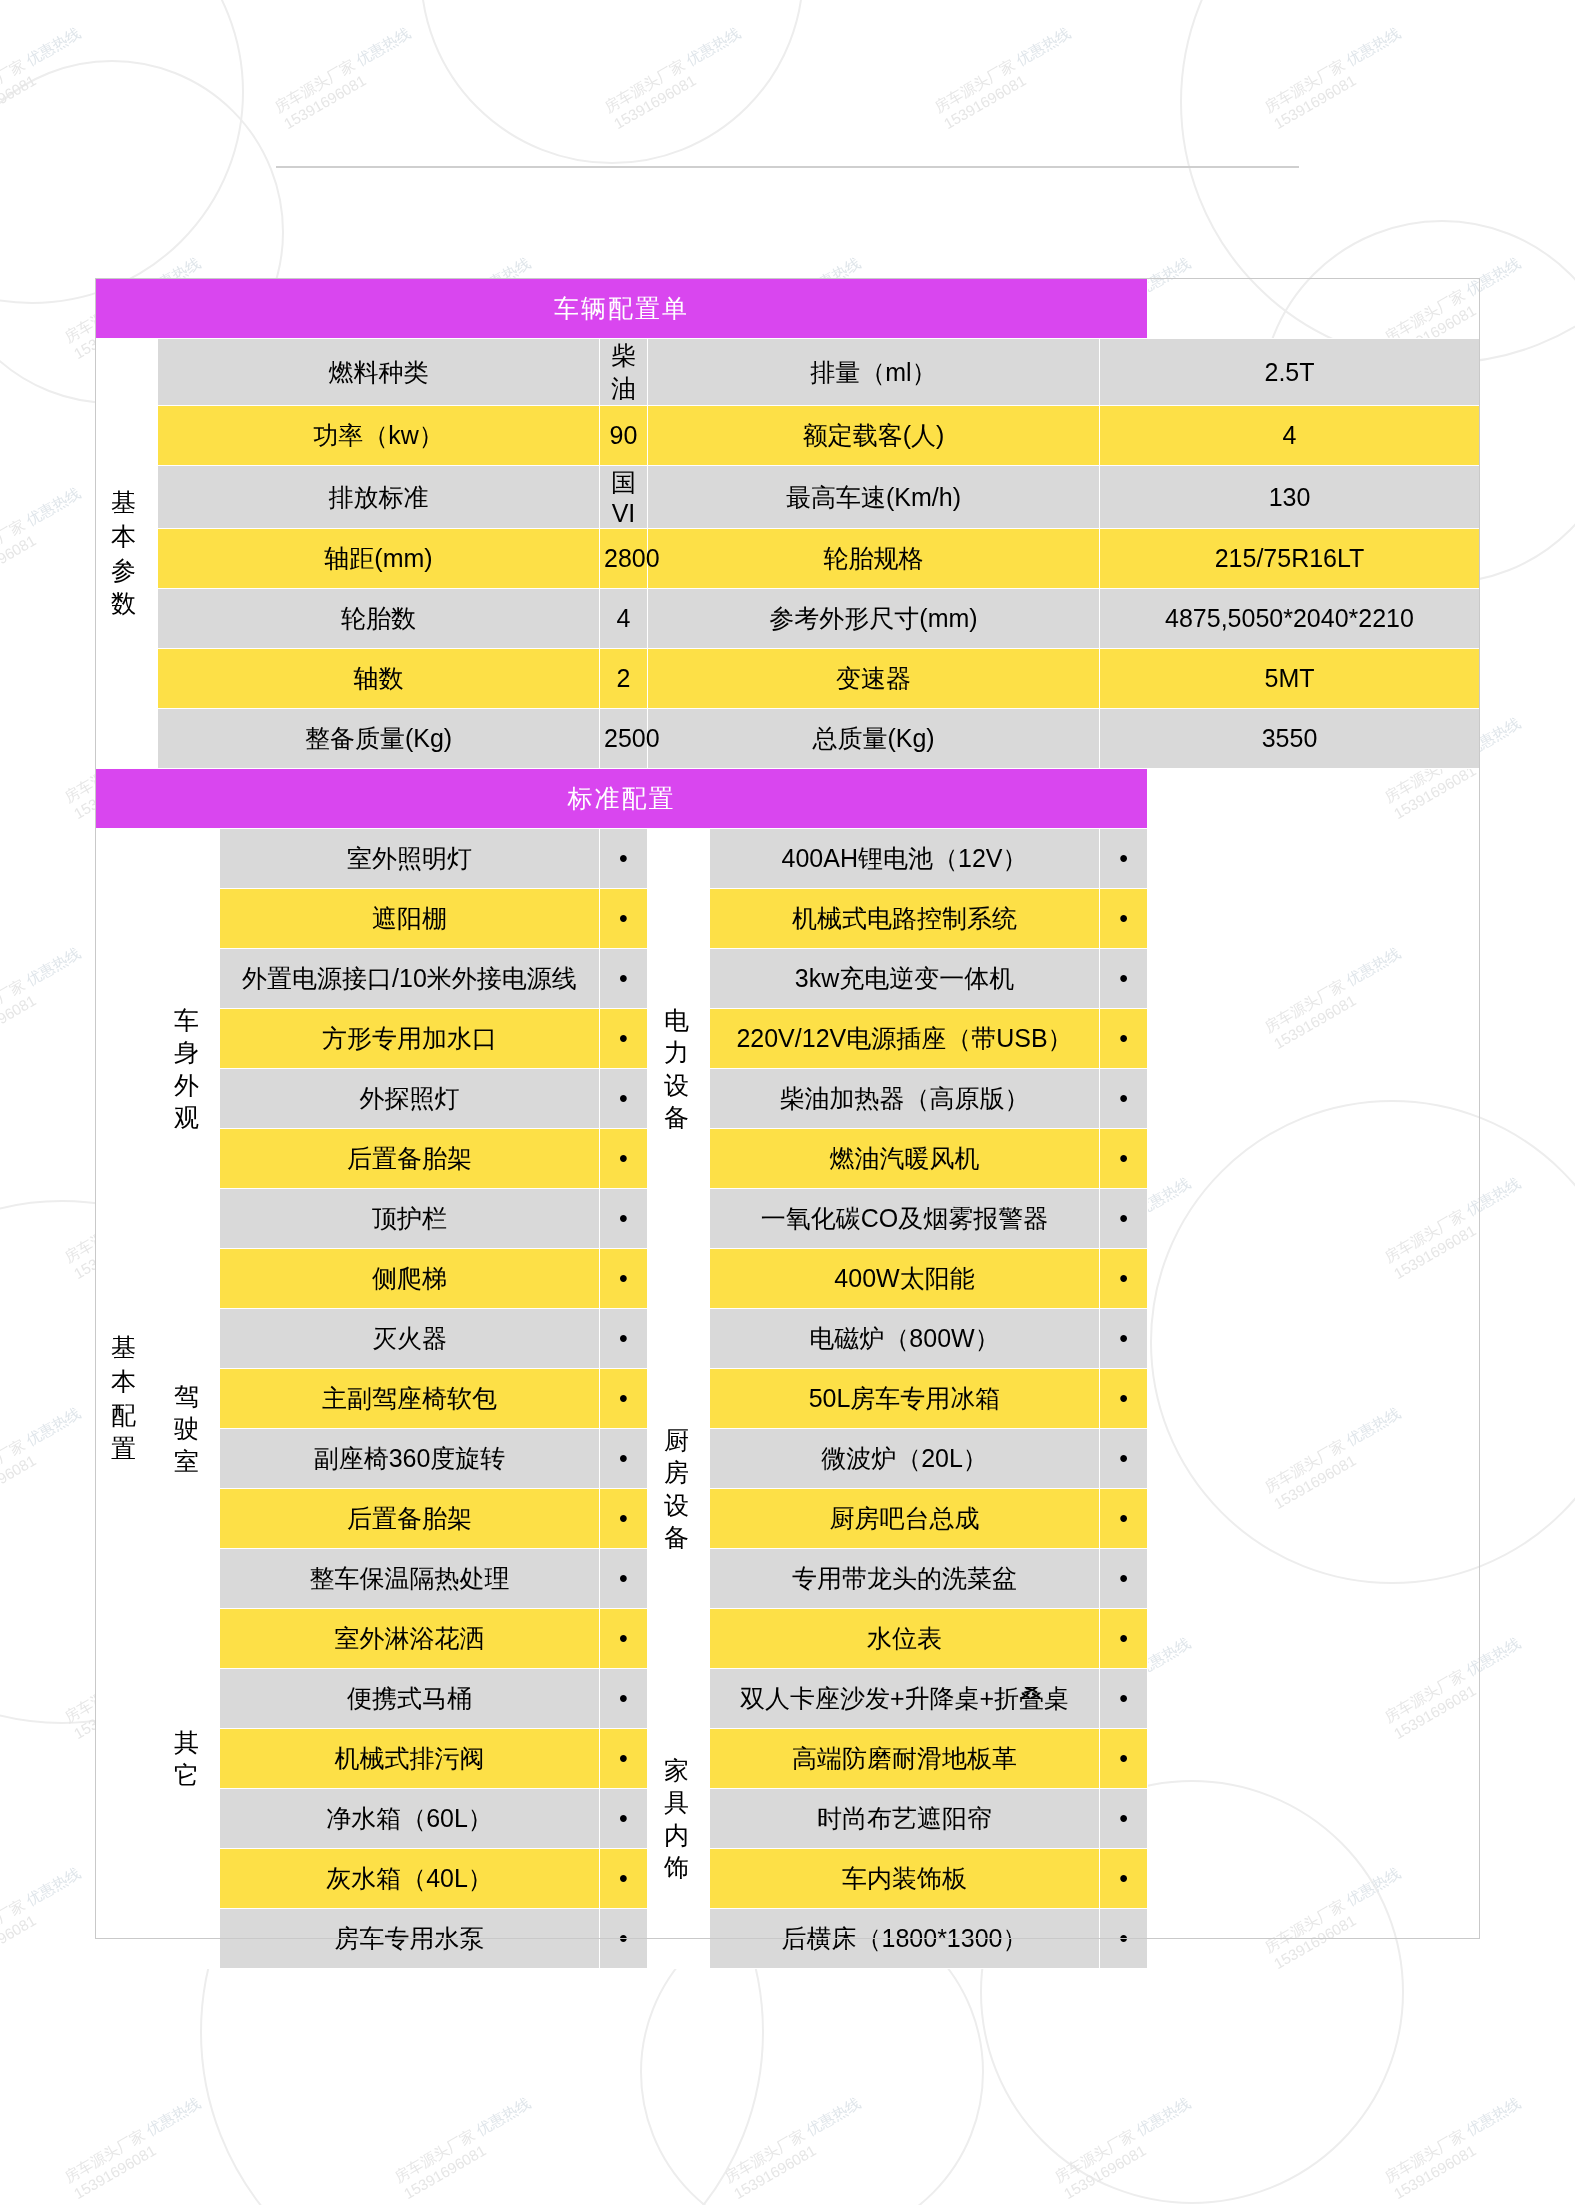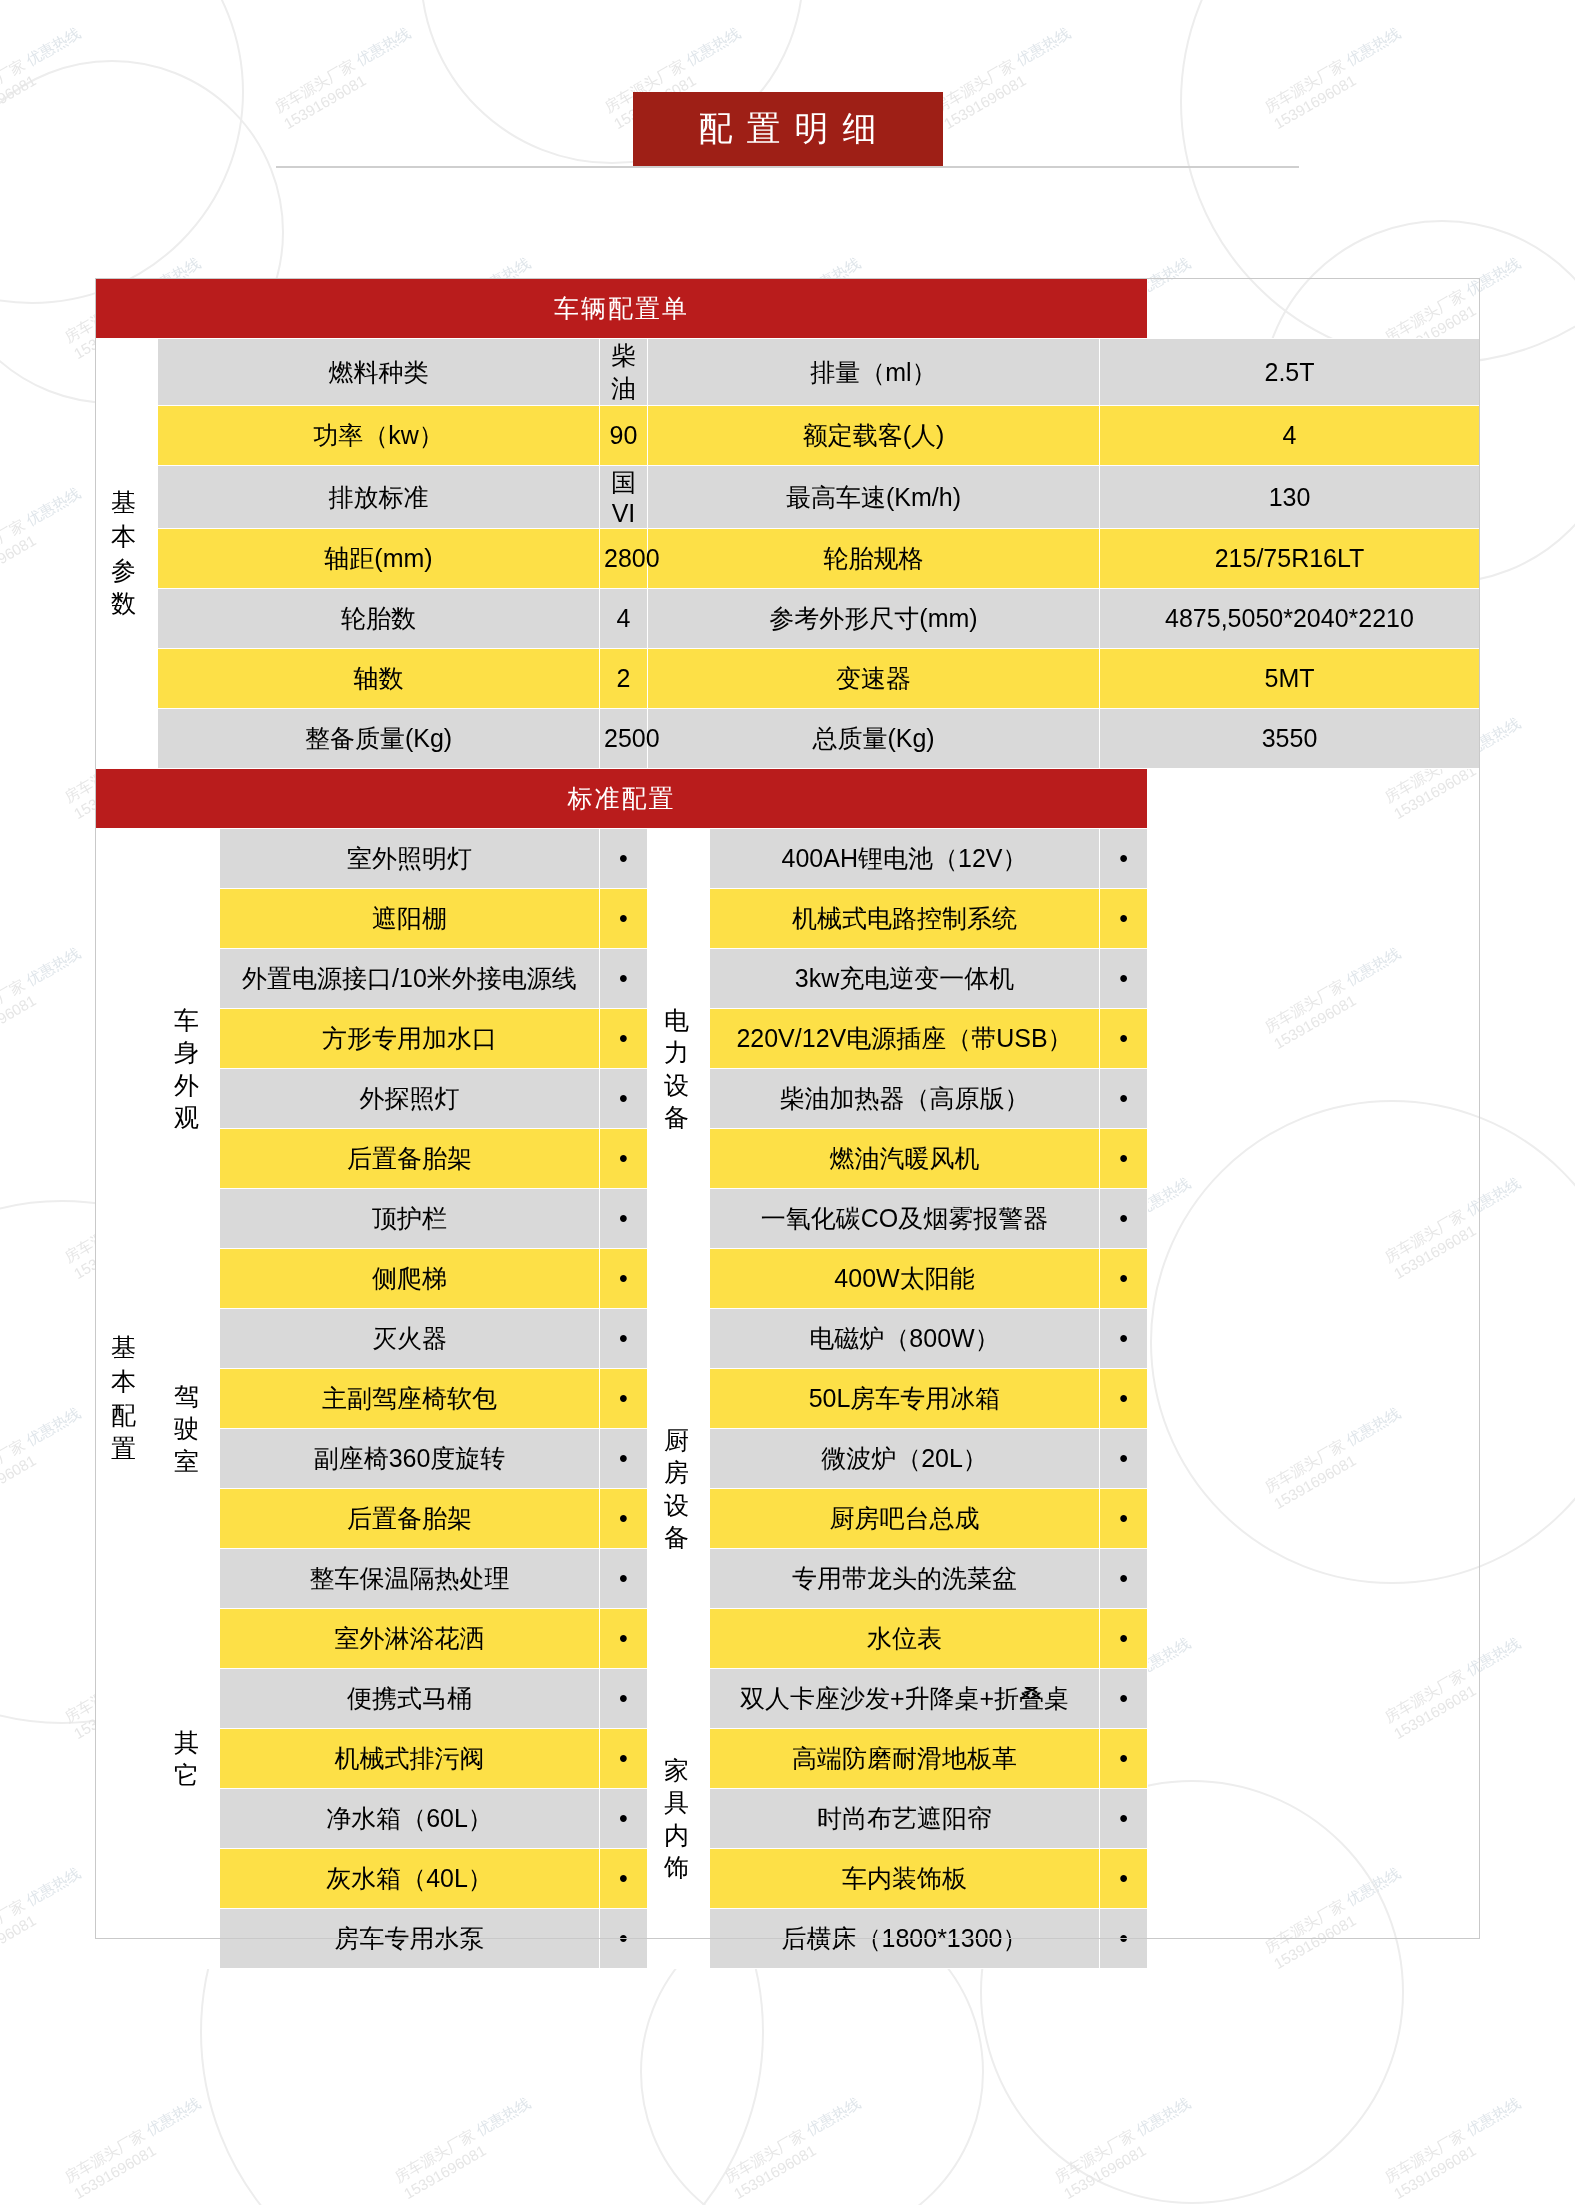--- a/index.html
+++ b/index.html
@@ -89,21 +89,21 @@
   table.cfg td {
     border: 1px solid #ffffff;
     text-align: center;
     vertical-align: middle;
     font-size: 25px;
     height: 59px;
     padding: 0 4px;
     font-family: "Liberation Sans", sans-serif;
   }
   .hdr td {
-    background: #b91c1c;
+    background: #d946ef;
     color: #ffffff;
     font-size: 27px;
     height: 56px;
     letter-spacing: 2px;
   }
   .shade { background: #d9d9d9; }
   .plain { background: #fde047; }
   .vlabel {
     background: #ffffff;
     font-size: 27px;
@@ -212,23 +212,20 @@
     <div class="wm-text" style="left: 1260px; top: 1900px;">房车源头厂家 <span class="wm-blue">优惠热线</span><br>15391696081</div>
     <div class="wm-text" style="left: 60px; top: 2130px;">房车源头厂家 <span class="wm-blue">优惠热线</span><br>15391696081</div>
     <div class="wm-text" style="left: 390px; top: 2130px;">房车源头厂家 <span class="wm-blue">优惠热线</span><br>15391696081</div>
     <div class="wm-text" style="left: 720px; top: 2130px;">房车源头厂家 <span class="wm-blue">优惠热线</span><br>15391696081</div>
     <div class="wm-text" style="left: 1050px; top: 2130px;">房车源头厂家 <span class="wm-blue">优惠热线</span><br>15391696081</div>
     <div class="wm-text" style="left: 1380px; top: 2130px;">房车源头厂家 <span class="wm-blue">优惠热线</span><br>15391696081</div>
   </div>
 
 <div class="page">
 
-  <div class="title-wrap">
-    <div class="title-banner">配置明细</div>
-  </div>
   <div class="title-underline"></div>
 
   <div class="table-area">
     <table class="cfg">
       <colgroup>
         <col style="width:62px">
         <col style="width:62px">
         <col style="width:380px">
         <col style="width:48px">
         <col style="width:62px">

